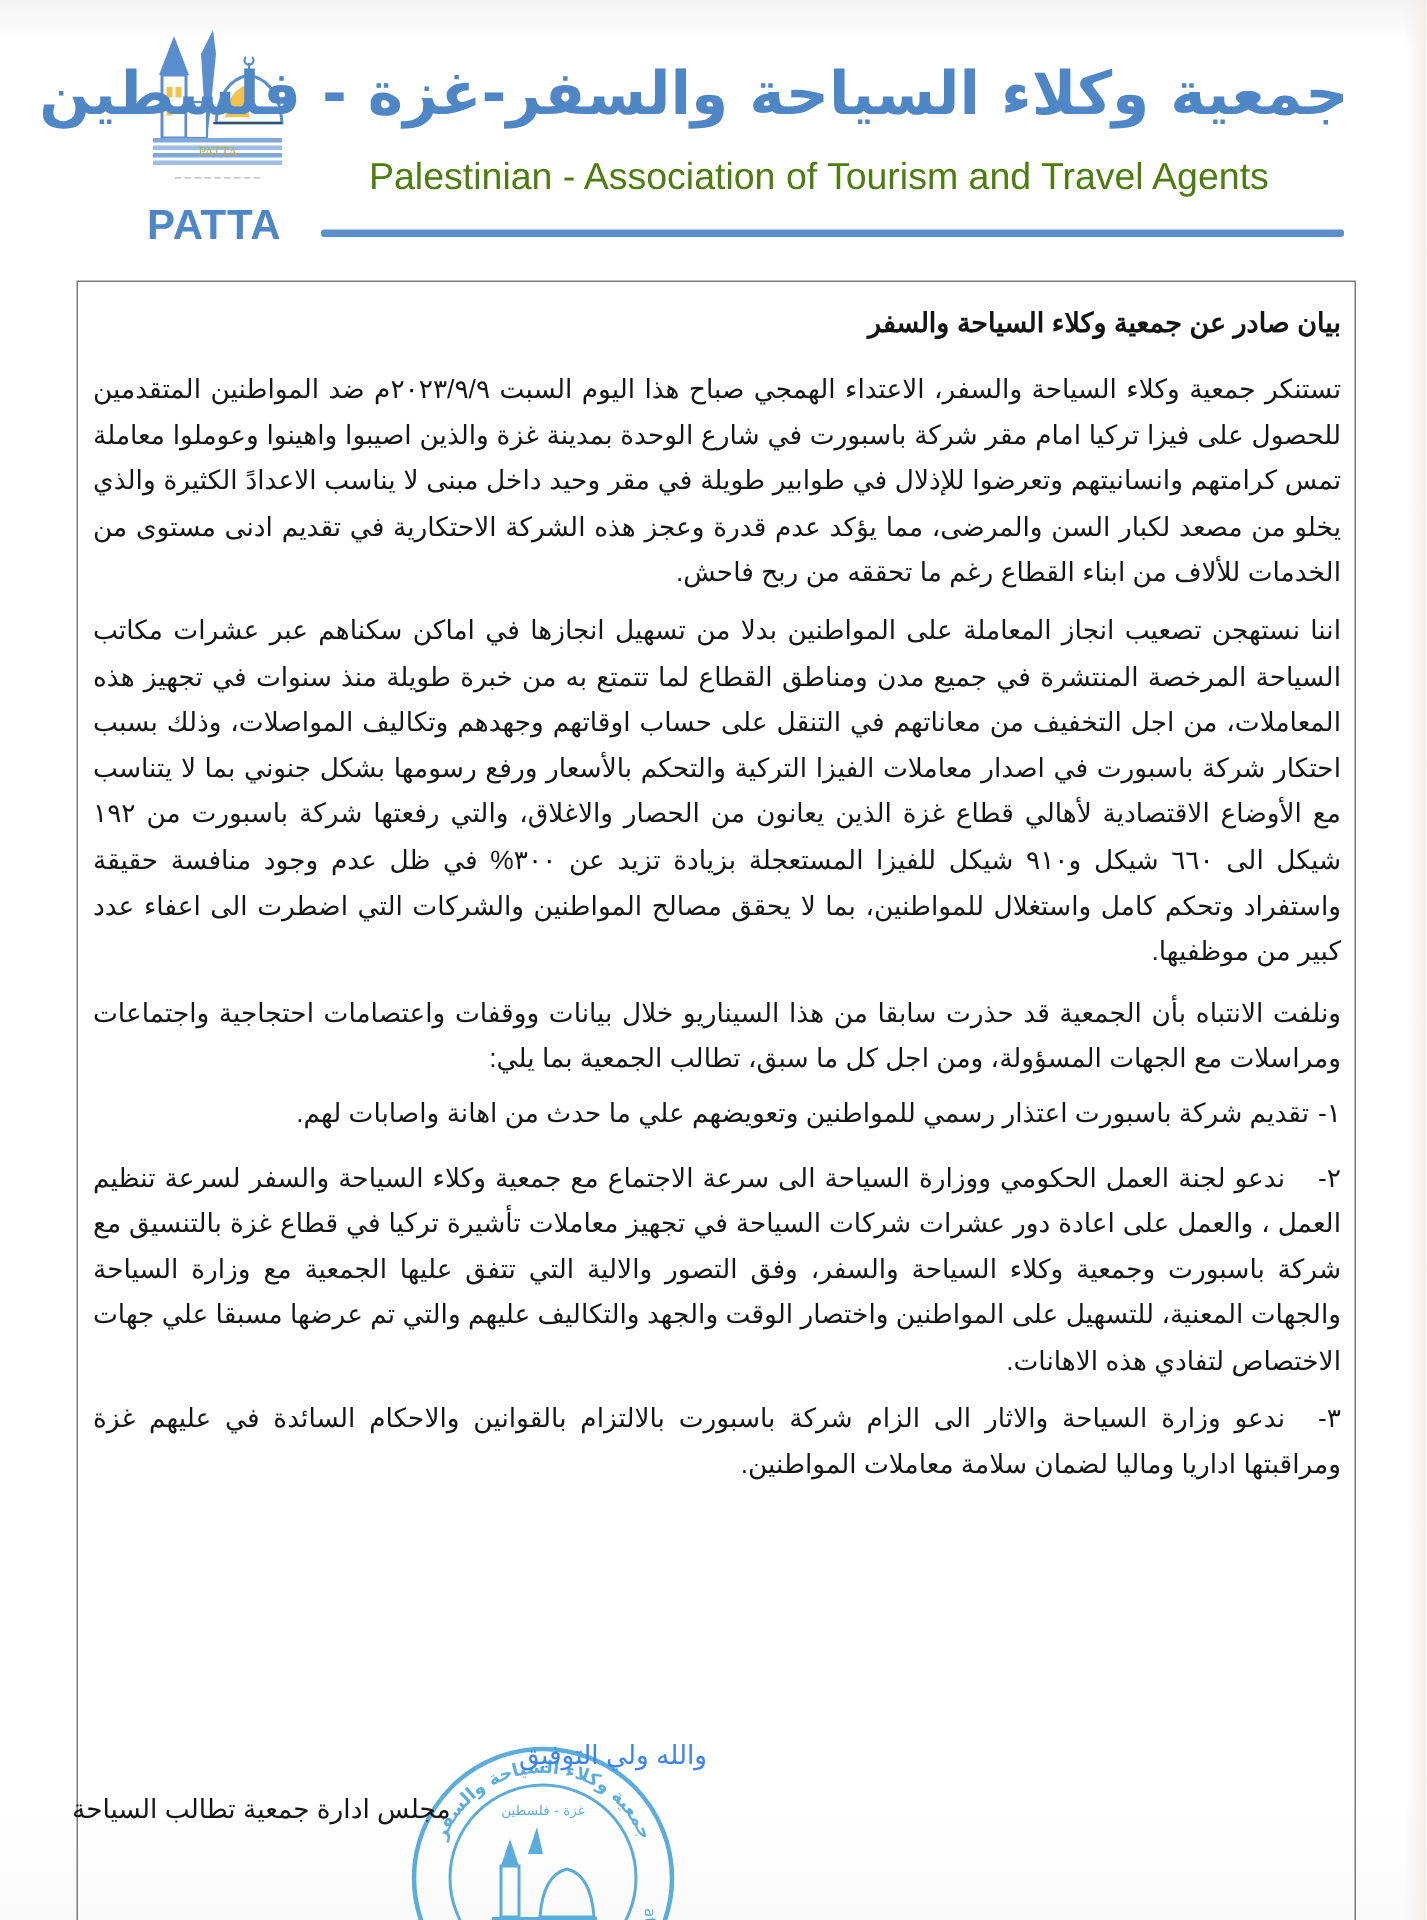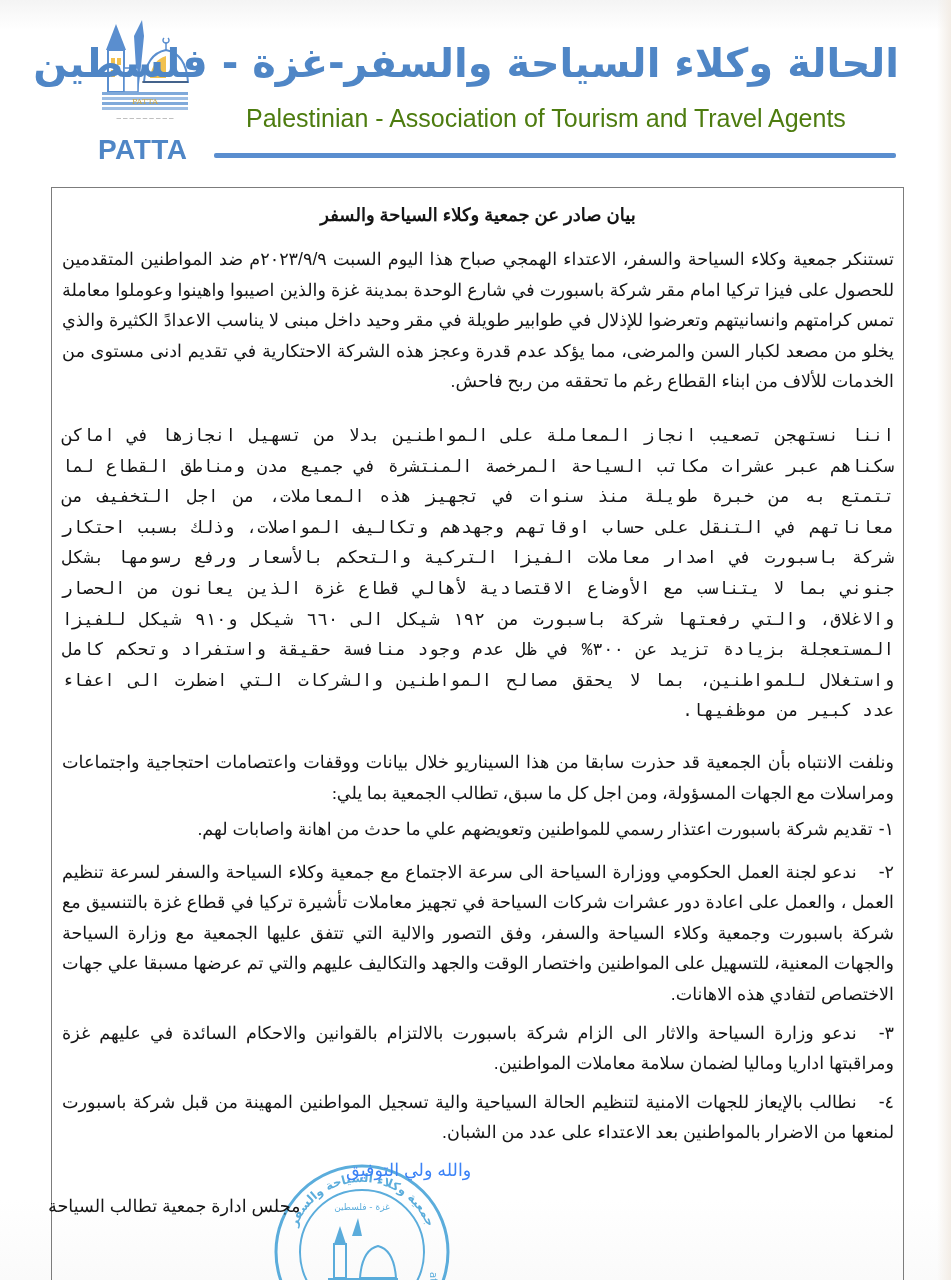--- a/index.html
+++ b/index.html
@@ -88,35 +88,34 @@
     .doc-body {
       position: absolute;
       left: 62px; top: 196px;
       width: 832px;
       direction: rtl;
       font-family: "Liberation Sans", sans-serif;
       font-size: 17.6px;
       color: #151515;
     }
     .heading {
-      text-align: center;
       font-weight: bold;
       font-size: 18px;
       line-height: 38px;
     }
     .heading.first { margin-top: 0px; }
     .para {
       text-align: justify;
       text-align-last: right;
       line-height: 30.6px;
       margin: 0;
     }
     .p1 { margin-top: 10px; }
-    .p2 { margin-top: 24px; font-family: Liberation Mono, monospace; }
-    .p3 { margin-top: 20px; font-family: Liberation Serif, serif; }
+    .p2 { margin-top: 8px; }
+    .p3 { margin-top: 10px; }
     .item {
       text-align: justify;
       text-align-last: right;
       line-height: 30.6px;
       margin: 0;
     }
     .item-1 { margin-top: 6px; }
     .item-2 { margin-top: 12px; }
     .item-3 { margin-top: 8px; }
     .item-4 { margin-top: 8px; }
@@ -180,21 +179,21 @@
 
       <rect x="4" y="76" width="86" height="3" fill="#7fa9da"></rect>
       <rect x="4" y="81" width="86" height="3" fill="#9dbde3"></rect>
       <rect x="4" y="86" width="86" height="3" fill="#7fa9da"></rect>
       <rect x="4" y="91" width="86" height="3" fill="#9dbde3"></rect>
       <text x="47" y="88" font-family="DejaVu Serif, serif" font-size="8" fill="#c9a646" text-anchor="middle">PATTA</text>
       <text x="47" y="104" font-family="DejaVu Sans, sans-serif" font-size="5" fill="#555" text-anchor="middle">— — — — — — — — —</text>
     </svg>
   </div>
   <div class="patta-text">PATTA</div>
-  <div class="title-ar">الحالة وكلاء السياحة والسفر-غزة - فلسطين</div>
+  <div class="title-ar">جمعية وكلاء السياحة والسفر-غزة - فلسطين</div>
   <div class="title-en">Palestinian - Association of Tourism and Travel Agents</div>
   <div class="header-rule"></div>
 </div>
 
 <div class="doc-frame"></div>
 
 <div class="doc-body">
   <div class="heading first">بيان صادر عن جمعية وكلاء السياحة والسفر</div>
 
   <p class="para p1">تستنكر جمعية وكلاء السياحة والسفر، الاعتداء الهمجي صباح هذا اليوم السبت ٢٠٢٣/٩/٩م ضد المواطنين المتقدمين للحصول على فيزا تركيا امام مقر شركة باسبورت في شارع الوحدة بمدينة غزة والذين اصيبوا واهينوا وعوملوا معاملة تمس كرامتهم وانسانيتهم وتعرضوا للإذلال في طوابير طويلة في مقر وحيد داخل مبنى لا يناسب الاعدادً الكثيرة والذي يخلو من مصعد لكبار السن والمرضى، مما يؤكد عدم قدرة وعجز هذه الشركة الاحتكارية في تقديم ادنى مستوى من الخدمات للألاف من ابناء القطاع رغم ما تحققه من ربح فاحش.</p>
@@ -202,23 +201,20 @@
   <p class="para p3">ونلفت الانتباه بأن الجمعية قد حذرت سابقا من هذا السيناريو خلال بيانات ووقفات واعتصامات احتجاجية واجتماعات ومراسلات مع الجهات المسؤولة، ومن اجل كل ما سبق، تطالب الجمعية بما يلي:</p>
 
   <p class="item item-1">
     <span class="item-num">١-</span><span>تقديم شركة باسبورت اعتذار رسمي للمواطنين وتعويضهم علي  ما حدث من اهانة واصابات لهم.</span>
   </p>
   <p class="item item-2">
     <span class="item-num wide">٢-</span><span>ندعو لجنة العمل الحكومي   ووزارة السياحة الى سرعة الاجتماع مع جمعية وكلاء السياحة والسفر لسرعة  تنظيم العمل ، والعمل على اعادة دور عشرات شركات السياحة في تجهيز معاملات تأشيرة تركيا في قطاع غزة بالتنسيق مع شركة باسبورت وجمعية وكلاء السياحة والسفر، وفق التصور والالية التي تتفق عليها الجمعية مع وزارة السياحة والجهات المعنية، للتسهيل على المواطنين واختصار الوقت والجهد والتكاليف عليهم والتي تم عرضها مسبقا علي جهات الاختصاص لتفادي هذه الاهانات.</span>
   </p>
   <p class="item item-3">
     <span class="item-num wide">٣-</span><span>ندعو وزارة السياحة والاثار الى الزام شركة باسبورت بالالتزام بالقوانين والاحكام السائدة في عليهم غزة ومراقبتها اداريا وماليا لضمان سلامة معاملات المواطنين.</span>
-  </p>
-  <p class="item item-4">
-    <span class="item-num wide">٤-</span><span>نطالب بالإيعاز للجهات الامنية لتنظيم الحالة السياحية والية تسجيل المواطنين المهينة من قبل شركة باسبورت لمنعها من الاضرار بالمواطنين بعد الاعتداء على عدد من الشبان.</span>
   </p>
 </div>
 
 <div class="stamp">
   <svg width="180" height="180" viewBox="0 0 180 180">
     <circle cx="90" cy="90" r="86" fill="none" stroke="#3f9fd6" stroke-width="3"></circle>
     <circle cx="90" cy="90" r="62" fill="none" stroke="#3f9fd6" stroke-width="2"></circle>
     <defs>
       <path id="ringPath" d="M 20,90 A 70,70 0 0 1 160,90"></path>
     </defs>

